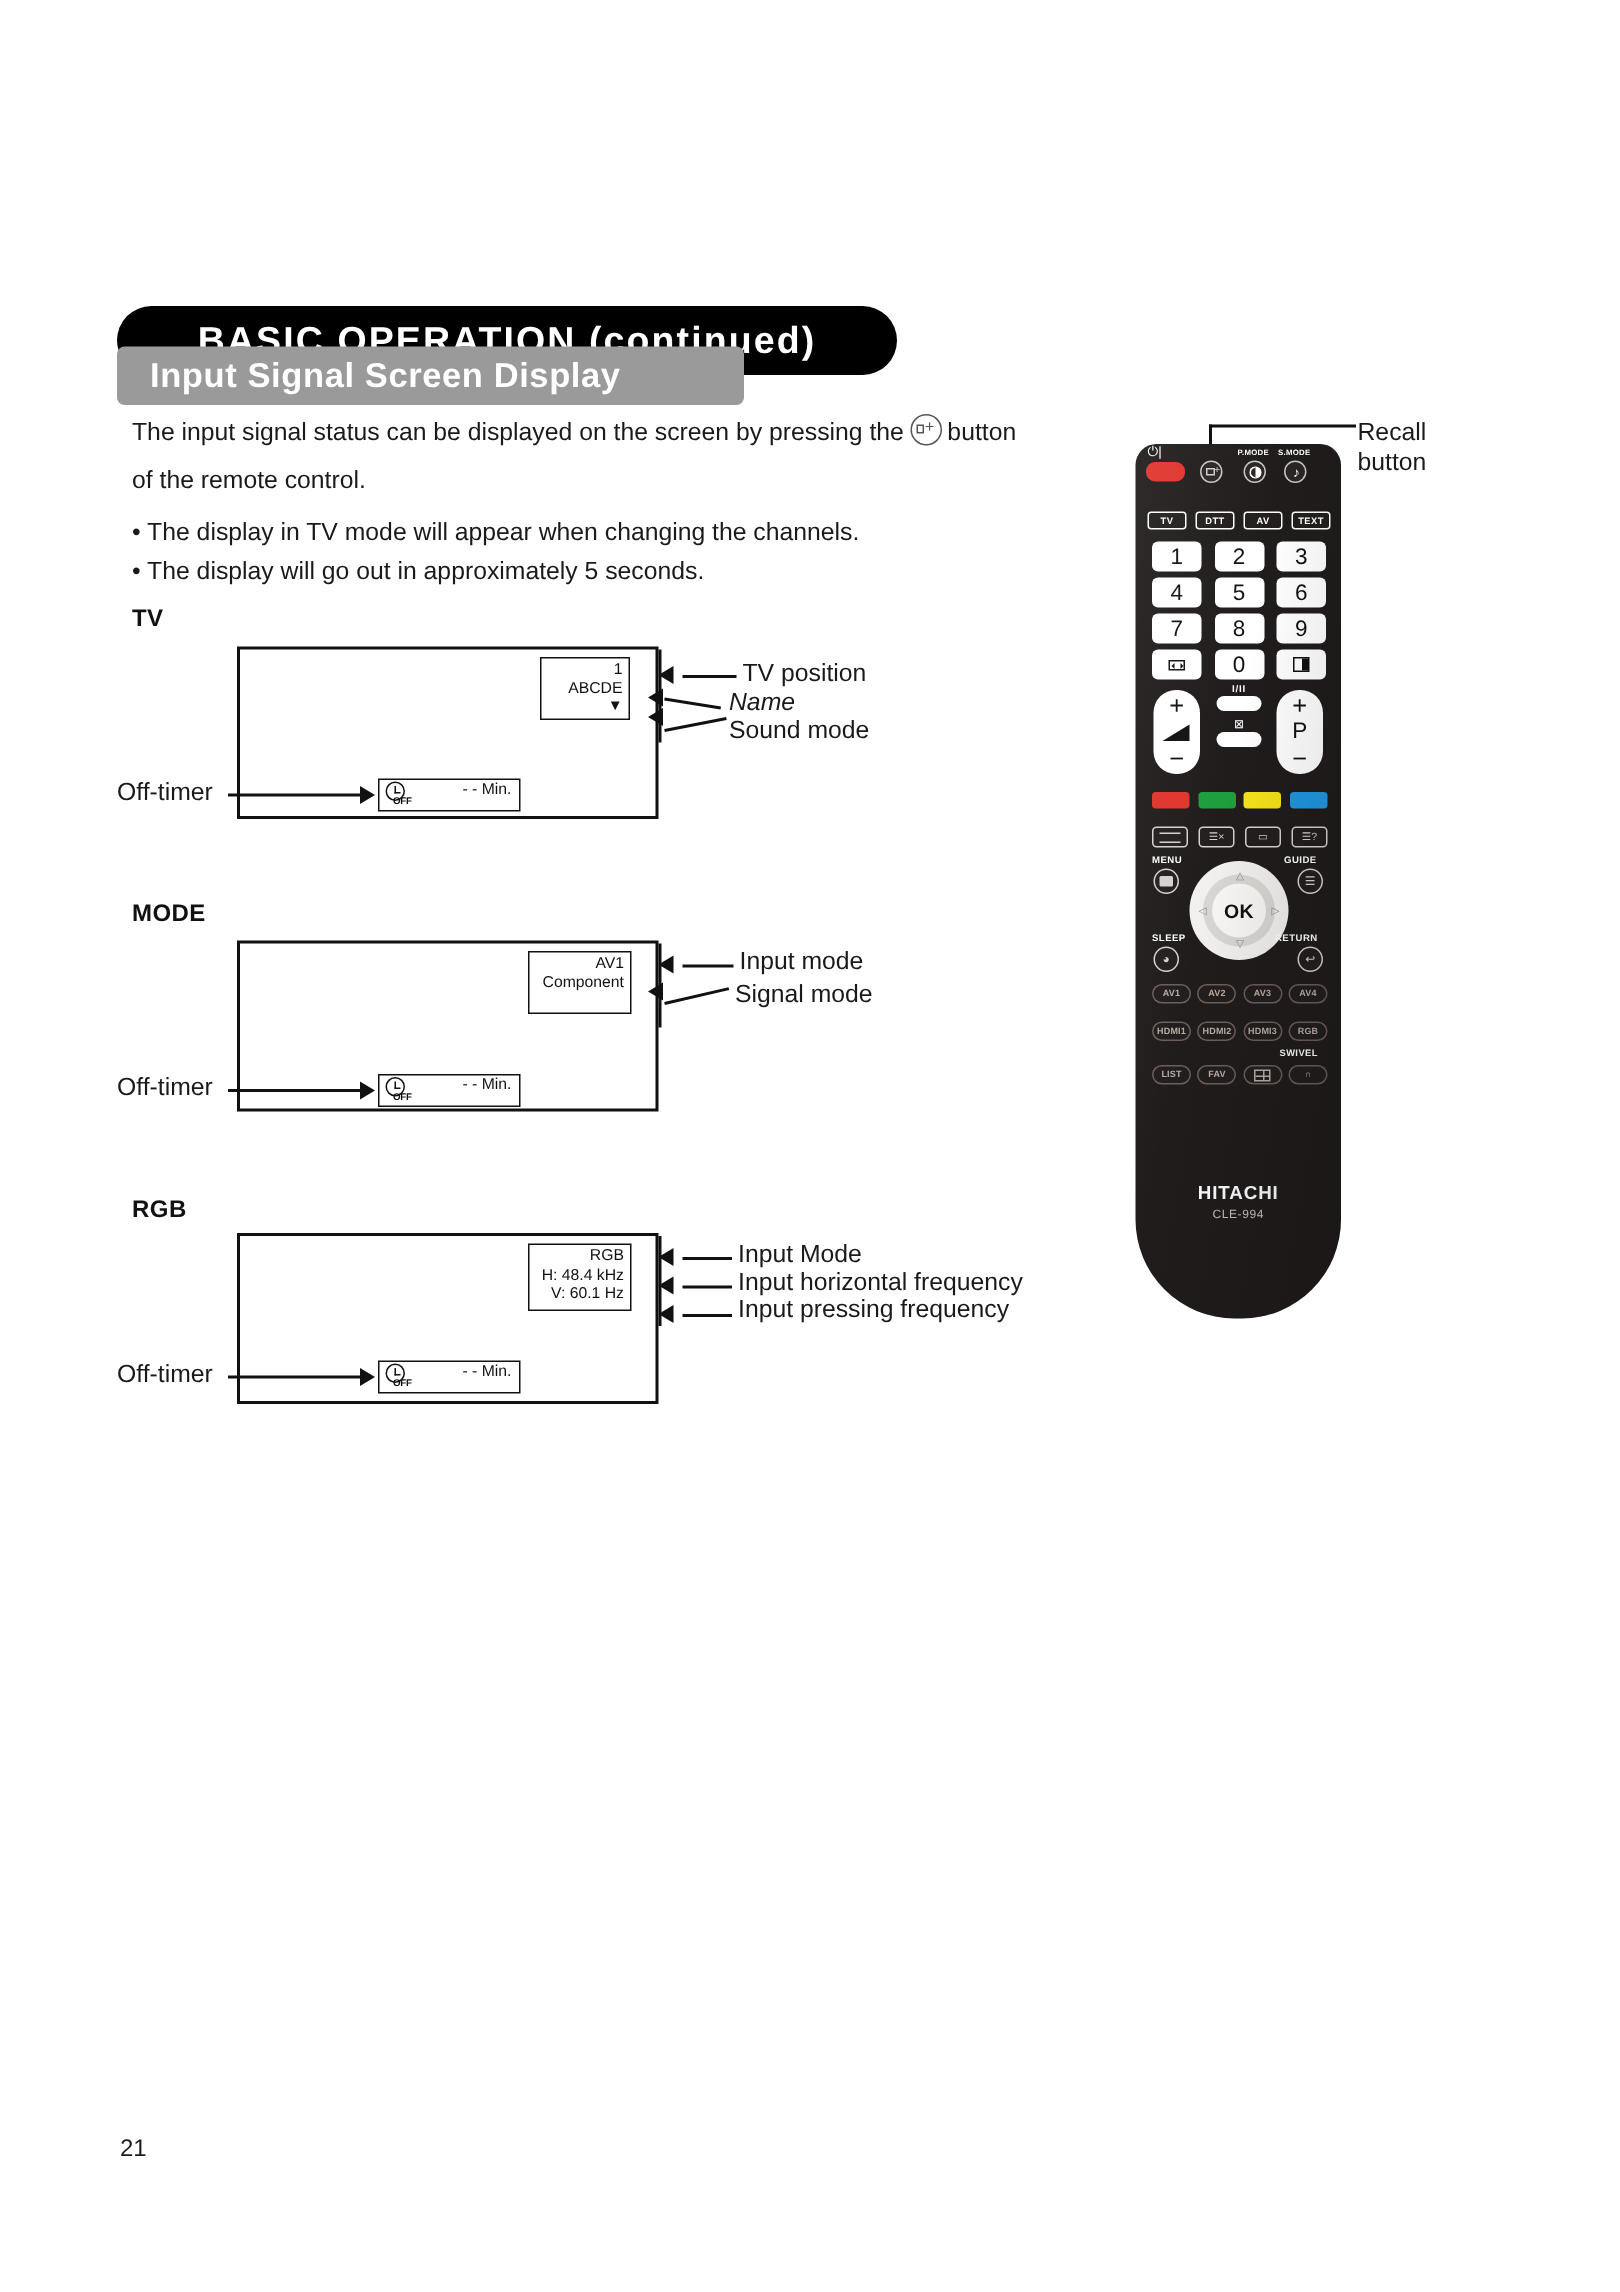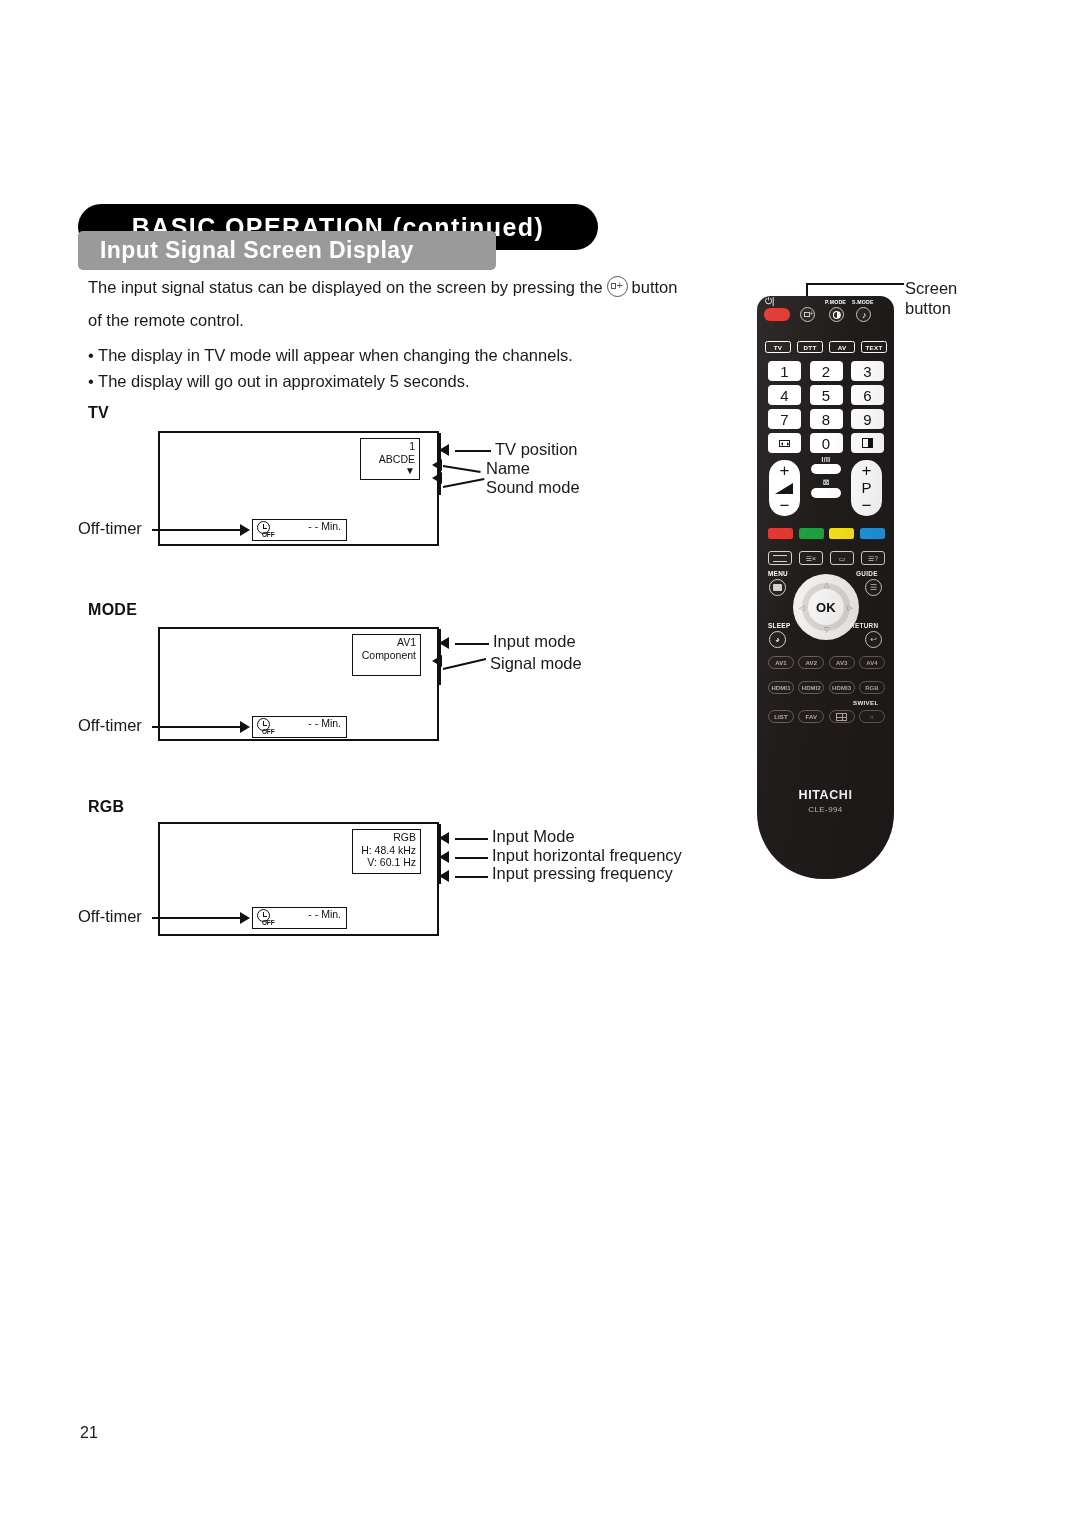--- a/index.html
+++ b/index.html
@@ -714,21 +714,21 @@
   <div class="osd-line arrow-glyph">▼</div>
 </div>
 
 <div class="leader-v" style="left:439px; top:433px; height:62px;"></div>
 <div class="leader-h" style="left:455px; top:450px; width:36px;"></div>
 <div class="arrow-left" style="left:439px; top:444px;"></div>
 <div class="callout-label" style="left:495px; top:440px;">TV position</div>
 
 <div class="leader-h" style="left:443px; top:465px; width:38px; transform:rotate(9deg); transform-origin:left center;"></div>
 <div class="arrow-left" style="left:432px; top:459px;"></div>
-<div class="callout-label" style="left:486px; top:459px;">Name</div>
+<div class="callout-label" style="left:486px; top:459px;font-style:italic;">Name</div>
 
 <div class="leader-h" style="left:443px; top:486px; width:42px; transform:rotate(-11deg); transform-origin:left center;"></div>
 <div class="arrow-left" style="left:432px; top:472px;"></div>
 <div class="callout-label" style="left:486px; top:478px;">Sound mode</div>
 
 <div class="offtimer-box" id="offtimer-tv">
   <div class="clock-icon-wrap">
     <div class="dial"></div>
     <div class="off-txt">OFF</div>
   </div>
@@ -796,21 +796,21 @@
   </div>
   <div class="min-txt">- -  Min.</div>
 </div>
 <div class="offtimer-caption" id="cap-offtimer-rgb">Off-timer</div>
 <div class="leader-h" style="left:152px; top:917px; width:88px;"></div>
 <div class="arrow-right" style="left:240px; top:912px;"></div>
 
 <div class="leader-h" style="left:806px; top:283px; width:98px;"></div>
 <div class="leader-v" style="left:806px; top:283px; height:30px;"></div>
 <div id="recall-callout-text">
-  <div>Screen</div>
+  <div>Recall</div>
   <div>button</div>
 </div>
 
 <div id="remote">
 
   <div class="power-sym">⏻|</div>
   <div id="power-btn"></div>
 
   <div class="mini-round-btn" id="recall-btn">
     <div class="recall-glyph"></div>

